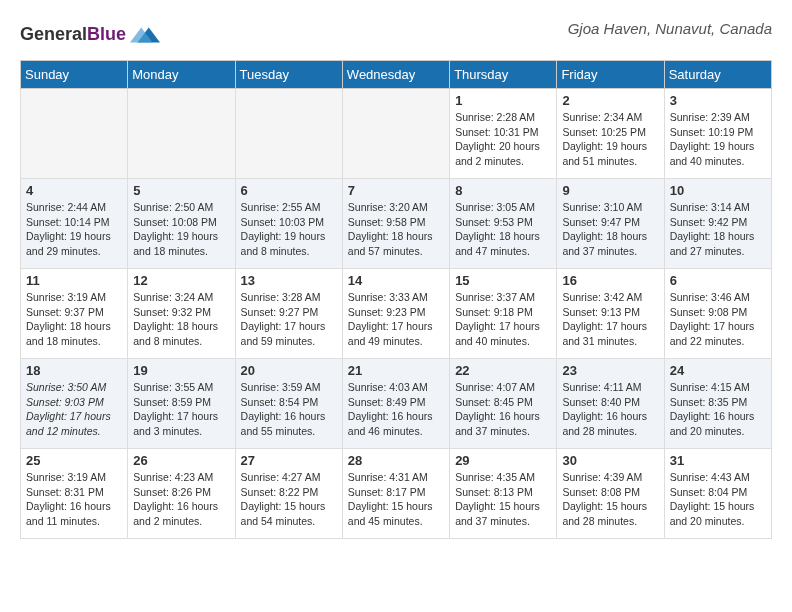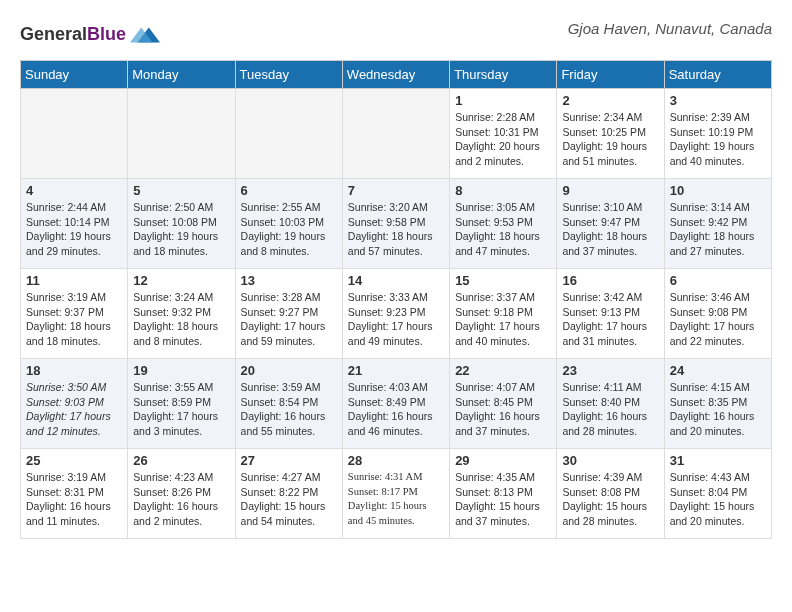--- a/index.html
+++ b/index.html
@@ -338,21 +338,21 @@
         </td>
         <td class="cal-cell">
           <div class="day-num">27</div>
           <div class="cell-text" style="white-space: pre-line;">Sunrise: 4:27 AM
 Sunset: 8:22 PM
 Daylight: 15 hours
 and 54 minutes.</div>
         </td>
         <td class="cal-cell">
           <div class="day-num">28</div>
-          <div class="cell-text" style="white-space: pre-line; font-family: Liberation Serif, serif;">Sunrise: 4:31 AM
+          <div class="cell-text" style="white-space: pre-line;">Sunrise: 4:31 AM
 Sunset: 8:17 PM
 Daylight: 15 hours
 and 45 minutes.</div>
         </td>
         <td class="cal-cell">
           <div class="day-num">29</div>
           <div class="cell-text" style="white-space: pre-line;">Sunrise: 4:35 AM
 Sunset: 8:13 PM
 Daylight: 15 hours
 and 37 minutes.</div>

